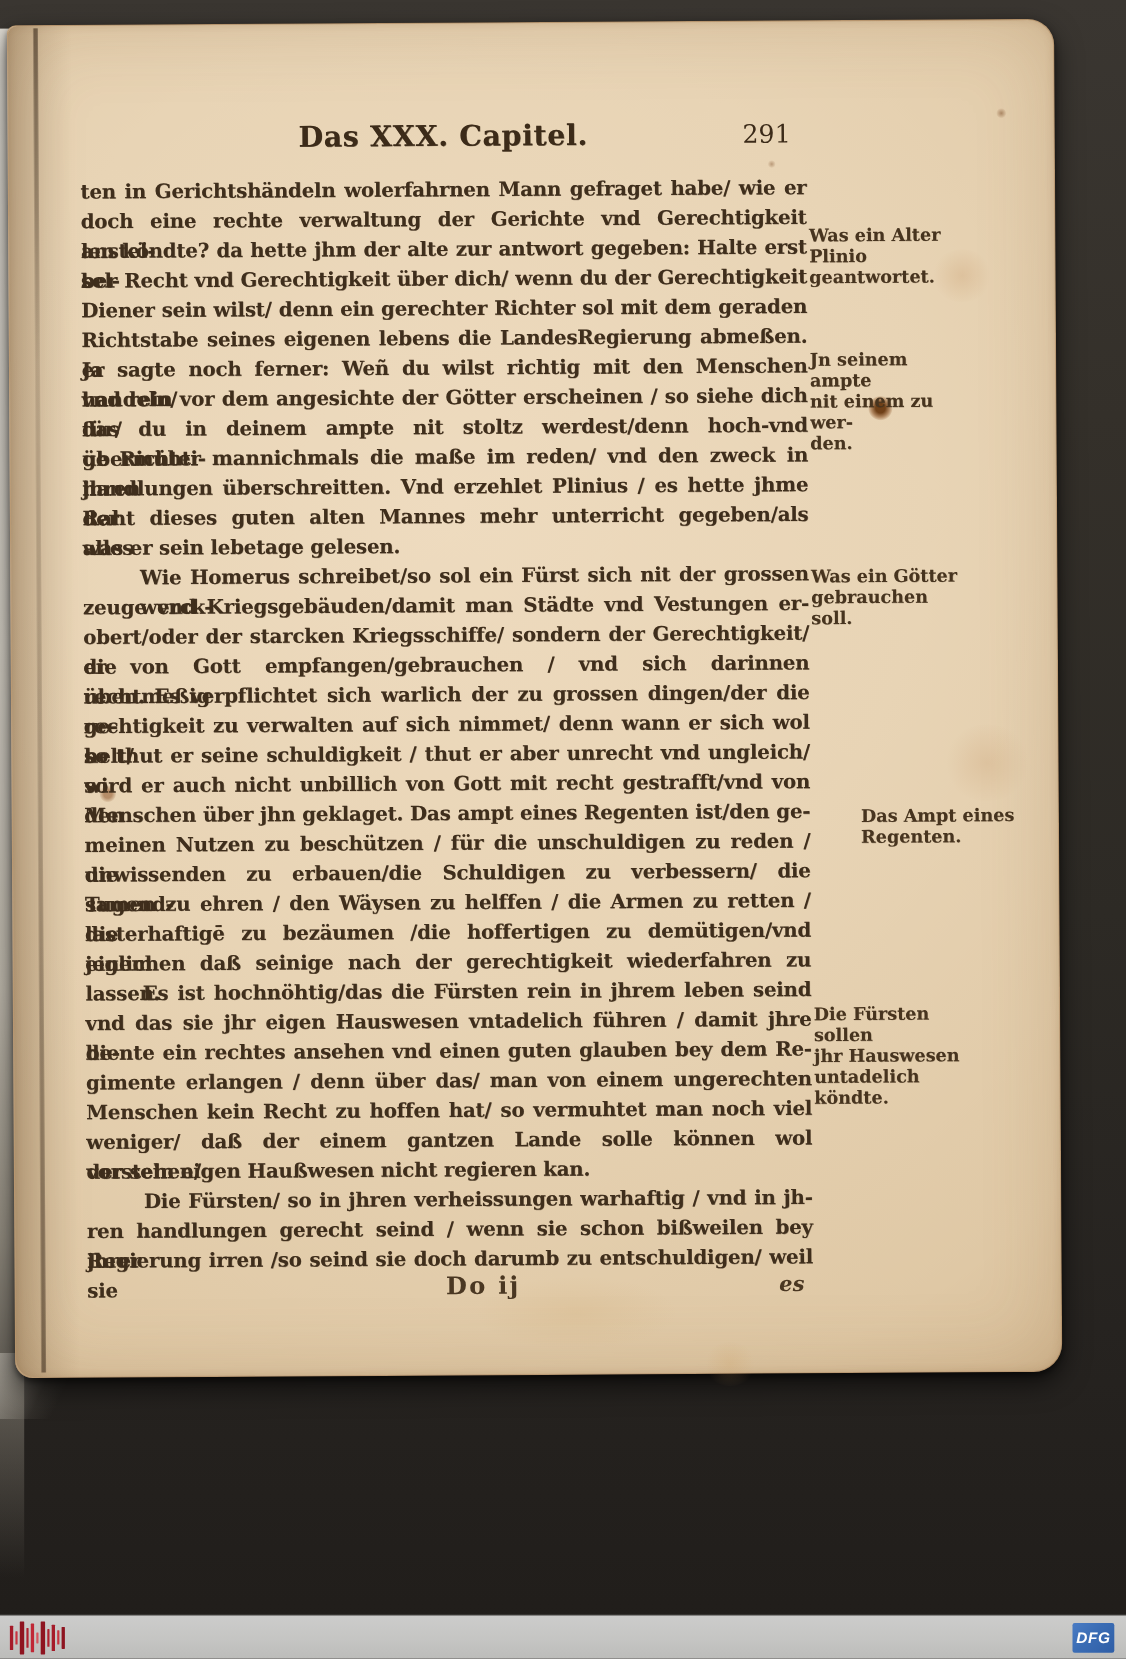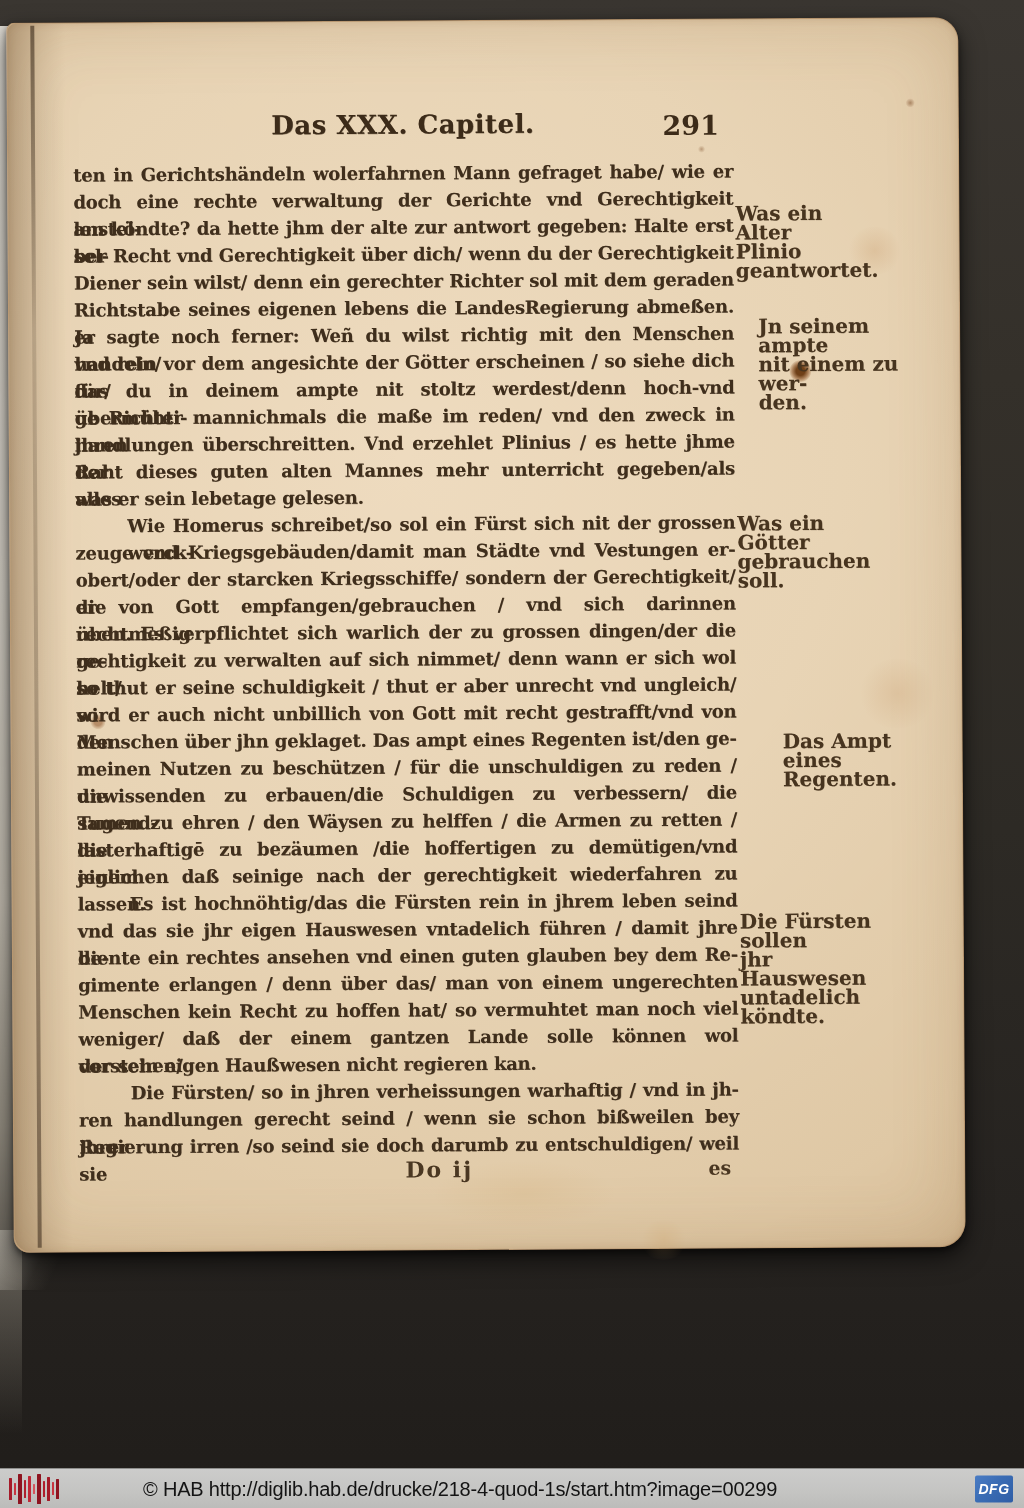--- a/index.html
+++ b/index.html
@@ -65,44 +65,44 @@
   
   .header-row {
     position:absolute; top:88px; left:65px; width:660px; height:38px; z-index:3;
     display:flex; justify-content:center; align-items:baseline;
   }
   .chapter-title {
     font-size:26px; font-weight:bold; color:#3c2b19; letter-spacing:0.5px; white-space:nowrap;
     text-shadow:0.4px 0.4px 0.5px rgba(60,43,25,0.55);
   }
   .page-number {
-    position:absolute; right:14px; top:2px; font-size:27px; font-weight:bold; color:#3c2b19;
+    position:absolute; right:14px; top:2px; font-size:23px; font-weight:normal; color:#3c2b19;
   }
   .text-block { position:absolute; top:138px; left:65px; width:660px; z-index:3; }
   .line {
     height:27px; line-height:27px; font-size:18px; font-weight:bold; color:#3f2e1c;
     letter-spacing:-0.2px; text-align:justify; text-align-last:justify;
     text-shadow:0.3px 0.3px 0.4px rgba(63,46,28,0.45); overflow:visible;
   }
   .line.indent { padding-left:52px; }
   .line.last { text-align:left; text-align-last:left; }
 
   .margin-notes { position:absolute; left:727px; top:0; width:140px; z-index:3; }
   .mnote {
     position:absolute; left:0; width:140px;
-    font-size:20px; line-height:19px; font-weight:bold; color:#47341f;
+    font-size:16px; line-height:19px; font-weight:bold; color:#47341f;
     text-shadow:0.3px 0.3px 0.3px rgba(70,52,31,0.4);
   }
 
   .sig-row { position:absolute; top:1135px; left:65px; width:660px; height:28px; z-index:3; }
   .signature {
     position:absolute; left:0; right:0; text-align:center; padding-left:60px;
     font-size:22px; font-weight:bold; color:#4a3722; letter-spacing:2px;
   }
-  .catchword { position:absolute; right:8px; top:2px; font-size:19px; font-weight:bold; color:#4a3722; }
+  .catchword { position:absolute; right:8px; top:2px; font-size:19px; font-weight:bold; color:#4a3722;font-style:italic; }
 
   
   .footer {
     position:absolute; left:0; bottom:0; width:1024px; height:40px; z-index:5;
     background:linear-gradient(180deg,#cccccb 0%,#c4c4c2 60%,#bcbcba 100%);
     border-top:1px solid #8e8e8c;
   }
   .hab-logo { position:absolute; left:9px; top:50%; transform:translateY(-50%);
     height:34px; display:flex; align-items:center; gap:2px; }
   .hab-logo i { display:block; border-radius:0.5px; }
@@ -194,21 +194,21 @@
         <div class="line">ren handlungen gerecht seind / wenn sie schon bißweilen bey jhrer</div>
         <div class="line">Regierung irren /so seind sie doch darumb zu entschuldigen/ weil sie</div>
       </div>
 
     <div class="margin-notes" id="margin-notes">
         <div class="mnote" style="top: 185px;">
           <div>Was ein Alter</div>
           <div>Plinio</div>
           <div>geantwortet.</div>
         </div>
-        <div class="mnote" style="top: 298px; margin-left: 22px;">
+        <div class="mnote" style="top: 298px;">
           <div>Jn seinem ampte</div>
           <div>nit einem zu wer-</div>
           <div>den.</div>
         </div>
         <div class="mnote" style="top: 495px;">
           <div>Was ein Götter</div>
           <div>gebrauchen soll.</div>
         </div>
         <div class="mnote" style="top: 713px; margin-left: 44px;">
           <div>Das Ampt eines</div>
@@ -234,18 +234,17 @@
         <i></i>
         <i></i>
         <i></i>
         <i></i>
         <i></i>
         <i></i>
         <i></i>
         <i></i>
         <i></i>
     </div>
-    <div class="footer-url">© HAB http://diglib.hab.de/drucke/218-4-quod-1s/start.htm?image=00299</div>
     <div class="dfg-logo">
       <span>DFG</span>
     </div>
   </div>
 </div>
 
 </body></html>

